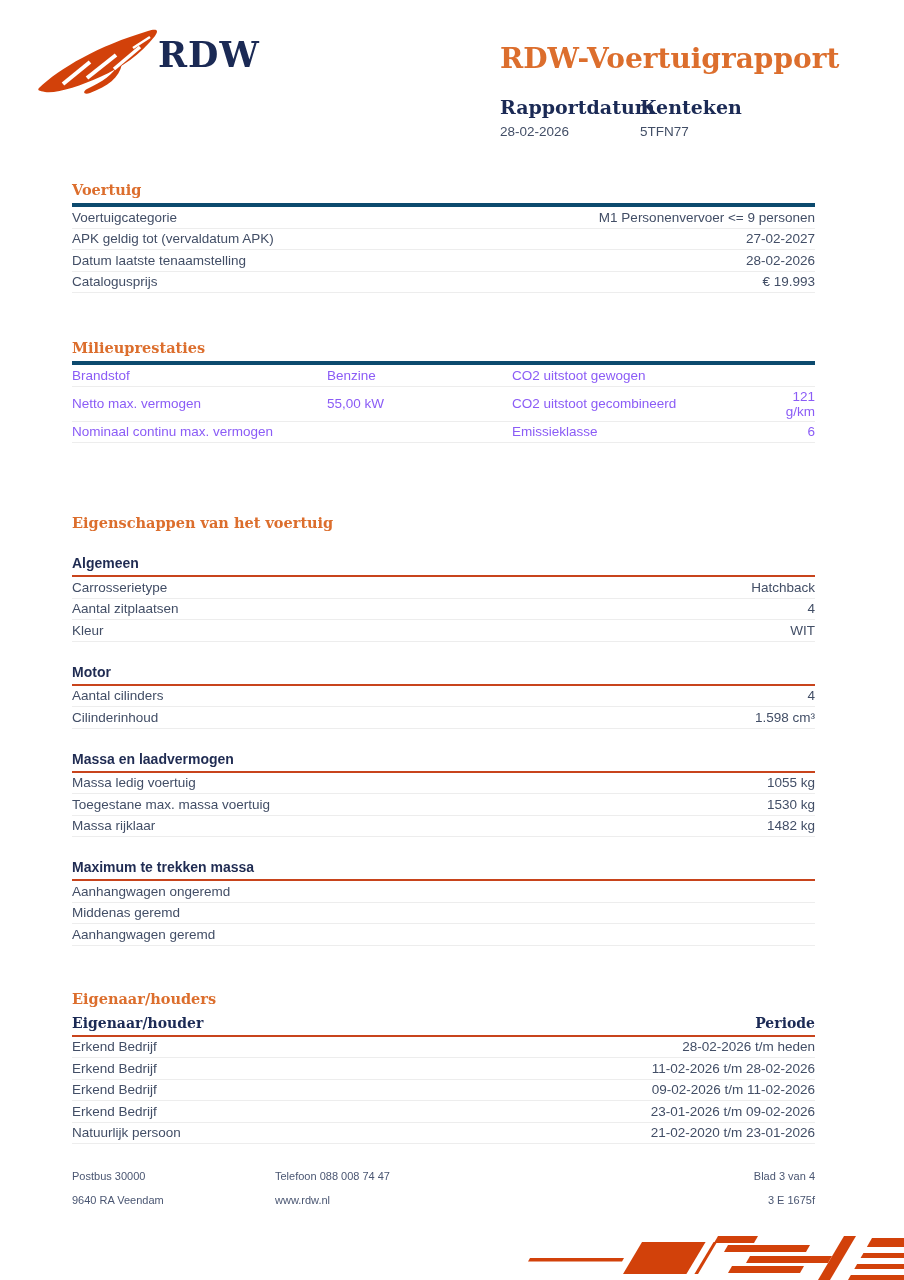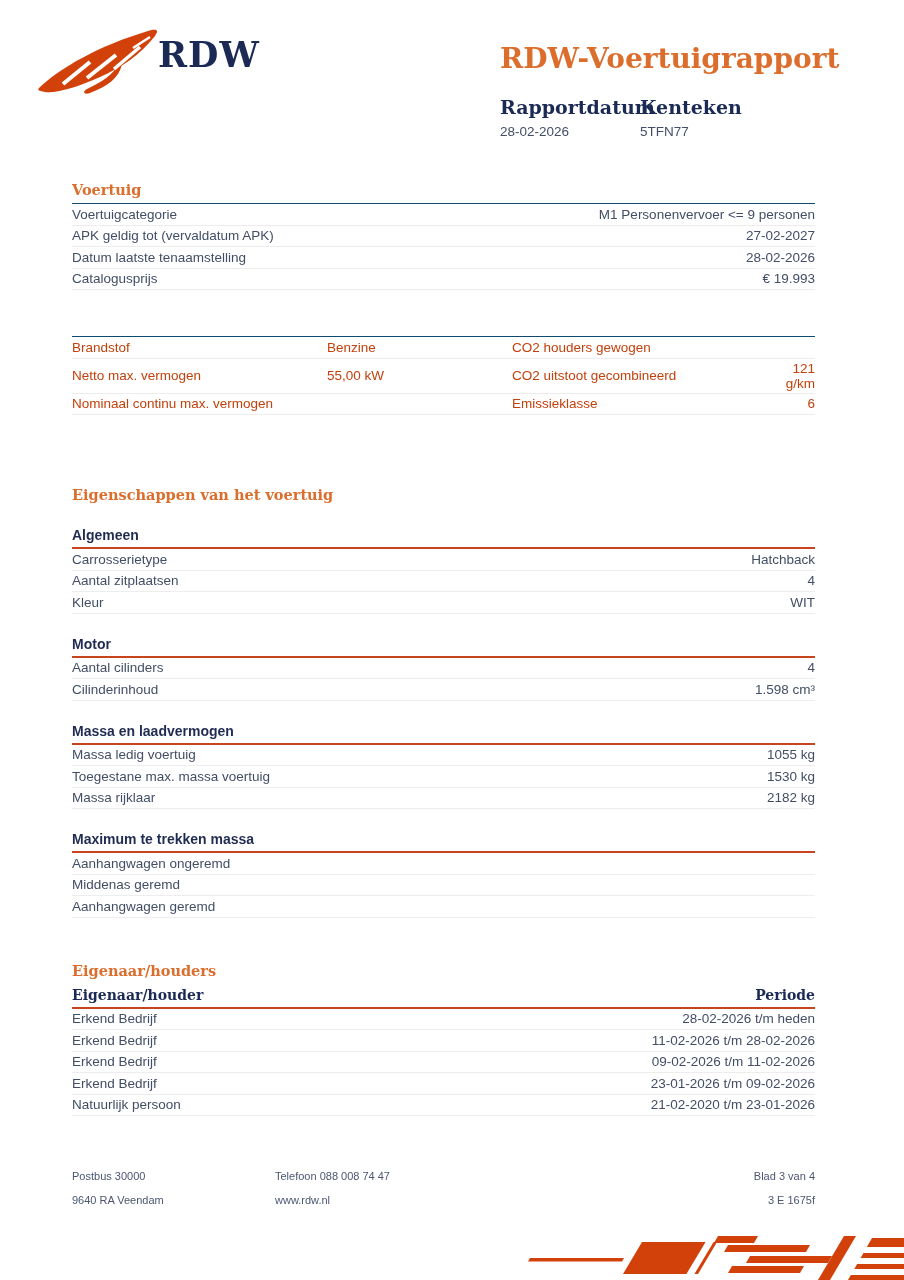--- a/index.html
+++ b/index.html
@@ -37,37 +37,37 @@
   .content { position: absolute; left: 72px; top: 181px; width: 743px; }
   .sec-title {
     font-family: "DejaVu Serif", serif; font-weight: bold;
     font-size: 14.5px; color: #DC6E2D; margin-bottom: 5px;
   }
   .sub-title {
     font-family: "Liberation Sans", sans-serif; font-weight: bold;
     font-size: 14px; color: #1F2B52; margin-bottom: 4px;
   }
   .orange-rule { border-bottom: 2px solid #C8441C; }
-  .rows { border-top: 1px solid #0c4a6e; }
+  .rows { border-top: 4px solid #0c4a6e; }
   .rows.no-top { border-top: none; }
   .row {
     display: flex; justify-content: space-between; align-items: center;
     border-bottom: 1px solid #EDEDED;
     min-height: 21.5px; padding: 2px 0;
     font-size: 13.5px; color: #424E66;
   }
   .row .lbl { text-align: left; }
   .row .val { text-align: right; }
   .row4 {
     display: grid;
     grid-template-columns: 255px 185px 250px 1fr;
     align-items: center;
     border-bottom: 1px solid #EDEDED;
     min-height: 21.5px; padding: 2px 0;
-    font-size: 13.5px; color: #c2410c;
+    font-size: 13.5px; color: #8b5cf6;
   }
   .row4 .v-right { text-align: right; }
   .sec-milieu { margin-top: 46px; }
   .sec-eigenschappen { margin-top: 71px; }
   .subsec { margin-top: 22px; }
   .subsec.first { margin-top: 24px; }
   .sec-eigenaar { margin-top: 44px; }
   .owner-head {
     display: flex; justify-content: space-between; align-items: baseline;
     font-family: "DejaVu Serif", serif; font-weight: bold;
@@ -128,25 +128,26 @@
           <span class="val">28-02-2026</span>
         </div>
         <div class="row">
           <span class="lbl">Catalogusprijs</span>
           <span class="val">€ 19.993</span>
         </div>
       </div>
     </section>
 
     <section class="sec-milieu">
+      <div class="sec-title">Milieuprestaties</div>
       <div class="rows">
         <div class="row4">
           <span>Brandstof</span>
           <span>Benzine</span>
-          <span>CO2 houders gewogen</span>
+          <span>CO2 uitstoot gewogen</span>
           <span class="v-right"></span>
         </div>
         <div class="row4">
           <span>Netto max. vermogen</span>
           <span>55,00 kW</span>
           <span>CO2 uitstoot gecombineerd</span>
           <span class="v-right">121 g/km</span>
         </div>
         <div class="row4">
           <span>Nominaal continu max. vermogen</span>
@@ -201,21 +202,21 @@
           <div class="row">
             <span class="lbl">Massa ledig voertuig</span>
             <span class="val">1055 kg</span>
           </div>
           <div class="row">
             <span class="lbl">Toegestane max. massa voertuig</span>
             <span class="val">1530 kg</span>
           </div>
           <div class="row">
             <span class="lbl">Massa rijklaar</span>
-            <span class="val">2182 kg</span>
+            <span class="val">1482 kg</span>
           </div>
         </div>
       </div>
 
       <div class="subsec">
         <div class="sub-title">Maximum te trekken massa</div>
         <div class="orange-rule"></div>
         <div class="rows no-top">
           <div class="row">
             <span class="lbl">Aanhangwagen ongeremd</span>

